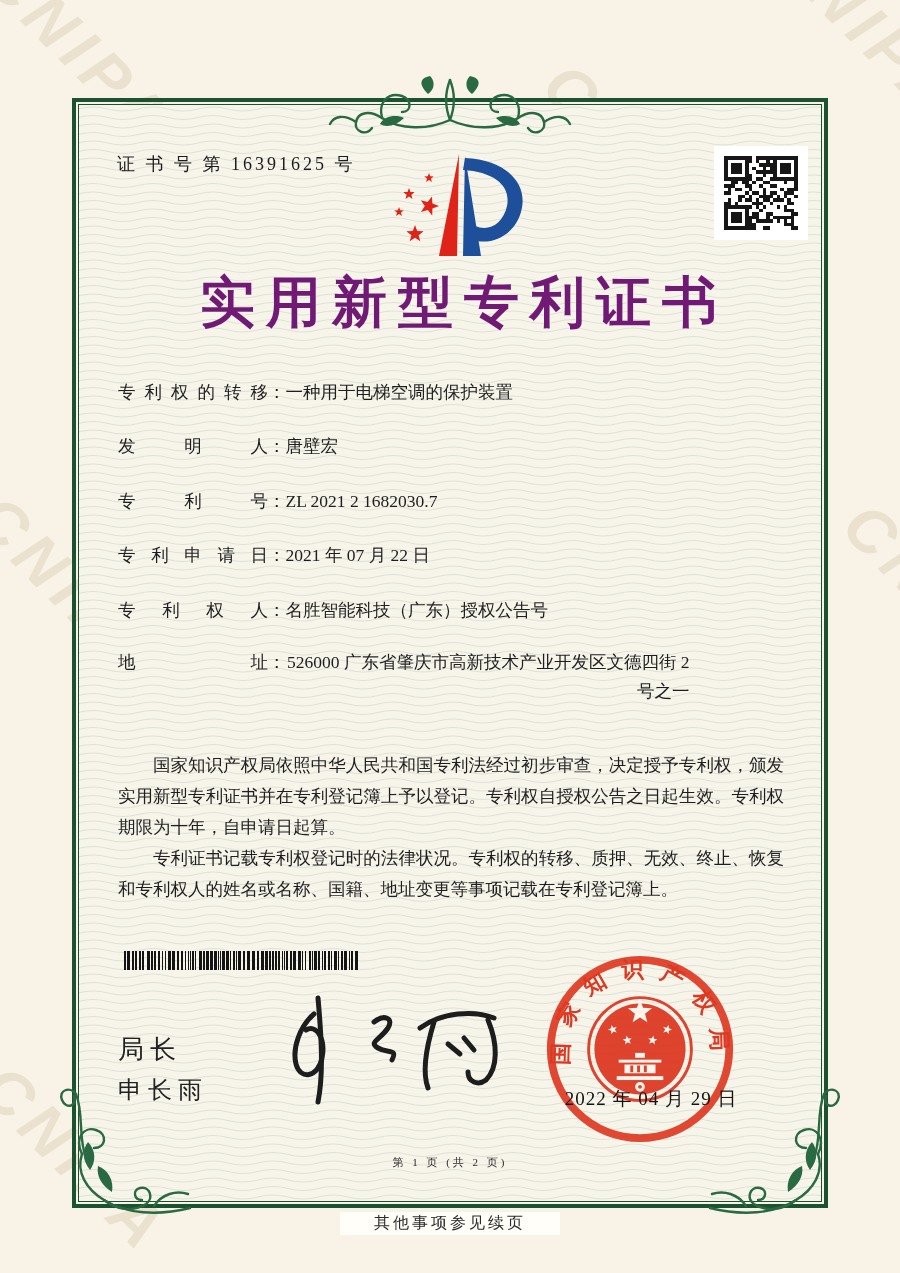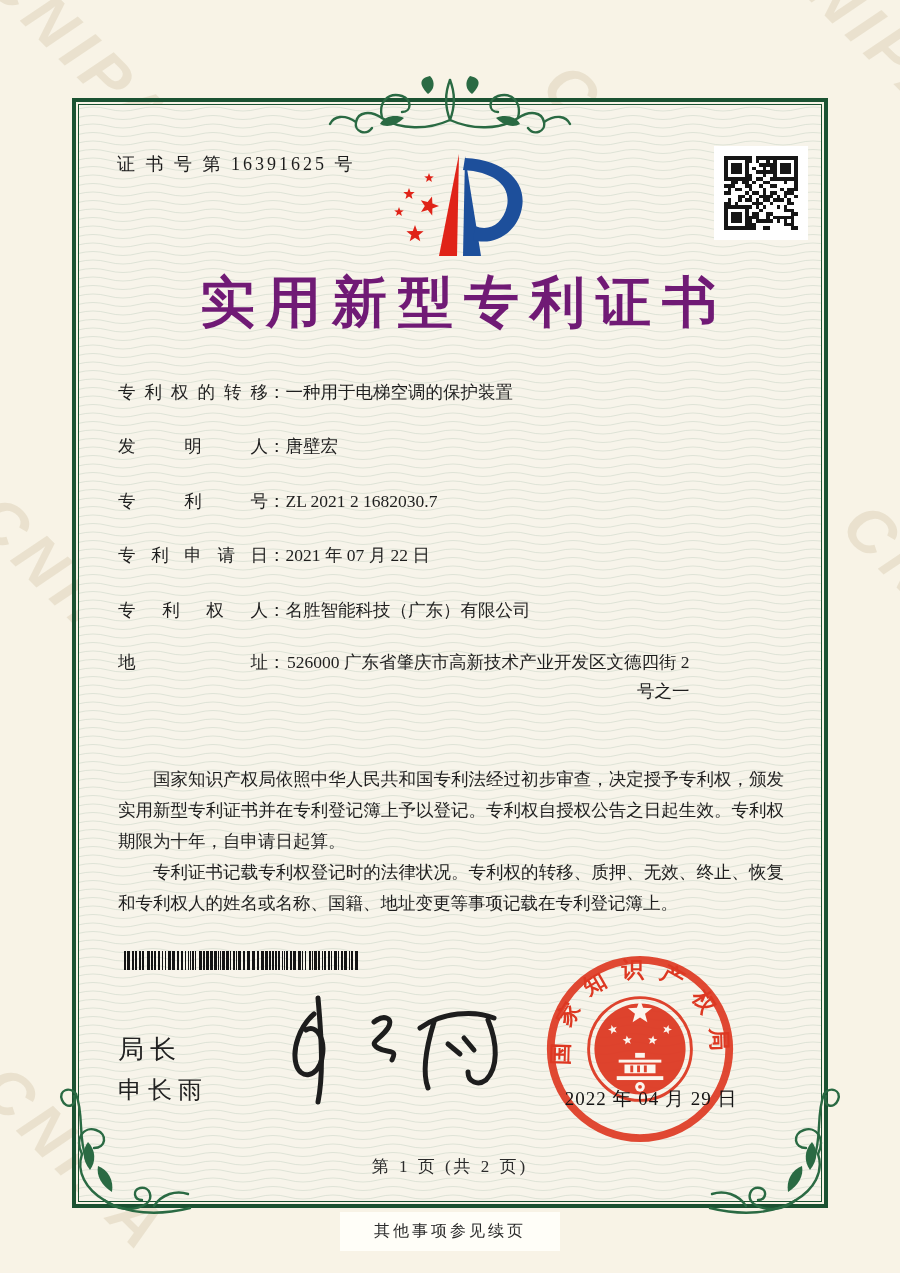--- a/index.html
+++ b/index.html
@@ -40,41 +40,41 @@
 
   .f-row{position:absolute;left:118px;width:680px;font-size:17.5px;color:#1e1e1e;line-height:29px;}
   .f-label{display:inline-block;width:150px;text-align:justify;text-align-last:justify;vertical-align:top;}
   .f-colon{vertical-align:top;}
   .f-val{vertical-align:top;text-align:right;}
   .f-val.addr{display:inline-block;width:404px;}
   .g2{position:absolute;left:352px;top:0;}
   .g2 .f-label{width:116px;}
 
   .body-text{position:absolute;left:118px;top:750px;width:666px;font-size:17.5px;
-             color:#1e1e1e;line-height:31px;text-align:justify;margin-top:14px;}
+             color:#1e1e1e;line-height:31px;text-align:justify;}
   .body-text p{margin:0;text-indent:2em;}
 
   .barcode{position:absolute;left:124px;top:951px;}
 
   .sig-title{position:absolute;left:118px;top:1032px;font-size:26px;color:#222;
              font-family:"Liberation Sans","DejaVu Sans",sans-serif;letter-spacing:6px;}
   .sig-name{position:absolute;left:118px;top:1074px;font-size:24px;color:#222;
             font-family:"Liberation Sans","DejaVu Sans",sans-serif;letter-spacing:6px;}
   .sig-hand{position:absolute;left:262px;top:992px;}
   .sig-hand path{fill:none;stroke:#1d1d1d;stroke-width:5;stroke-linecap:round;stroke-linejoin:round;}
 
   .seal{position:absolute;left:541px;top:952px;z-index:5;}
   .seal-date{position:absolute;left:548px;top:1086px;width:206px;text-align:center;
              font-size:19px;letter-spacing:1px;color:#141414;z-index:6;}
 
   .page-num{position:absolute;left:0;top:1155px;width:100%;text-align:center;
-            font-size:17px;letter-spacing:3px;color:#2b2b2b;}
+            font-size:11px;letter-spacing:3px;color:#2b2b2b;}
 
   .footer-note{position:absolute;left:50%;top:1212px;transform:translateX(-50%);
-               background:#fffef8;padding:9px 34px;font-size:16px;letter-spacing:3px;
+               background:#fffef8;padding:1px 34px;font-size:16px;letter-spacing:3px;
                color:#2b2b2b;z-index:5;}
 </style>
 </head>
 <body>
 
 <div class="page">
 
   <div class="wm" style="left:-38px;top:12px">CNIPA</div>
   <div class="wm" style="left:748px;top:-12px">CNIPA</div>
   <div class="wm" style="left:520px;top:120px">CNIPA</div>
@@ -428,21 +428,21 @@
     <div class="f-row" style="top:432px">
       <span class="f-label">发明人</span><span class="f-colon">：</span><span class="f-val">唐壁宏</span>
     </div>
     <div class="f-row" style="top:487px">
       <span class="f-label">专利号</span><span class="f-colon">：</span><span class="f-val">ZL 2021 2 1682030.7</span>
     </div>
     <div class="f-row" style="top:541px">
       <span class="f-label">专利申请日</span><span class="f-colon">：</span><span class="f-val">2021 年 07 月 22 日</span>
     </div>
     <div class="f-row" style="top:596px">
-      <span class="f-label">专利权人</span><span class="f-colon">：</span><span class="f-val">名胜智能科技（广东）有限公司</span>
+      <span class="f-label">专利权人</span><span class="f-colon">：</span><span class="f-val">名胜智能科技（广东）授权公告号</span>
     </div>
     <div class="f-row" style="top:648px">
       <span class="f-label">地址</span><span class="f-colon">：</span><span class="f-val addr">526000 广东省肇庆市高新技术产业开发区文德四街 2 号之一</span>
     </div>
 
 
     <div class="body-text">
       <p>国家知识产权局依照中华人民共和国专利法经过初步审查，决定授予专利权，颁发实用新型专利证书并在专利登记簿上予以登记。专利权自授权公告之日起生效。专利权期限为十年，自申请日起算。</p>
       <p>专利证书记载专利权登记时的法律状况。专利权的转移、质押、无效、终止、恢复和专利权人的姓名或名称、国籍、地址变更等事项记载在专利登记簿上。</p>
     </div>

